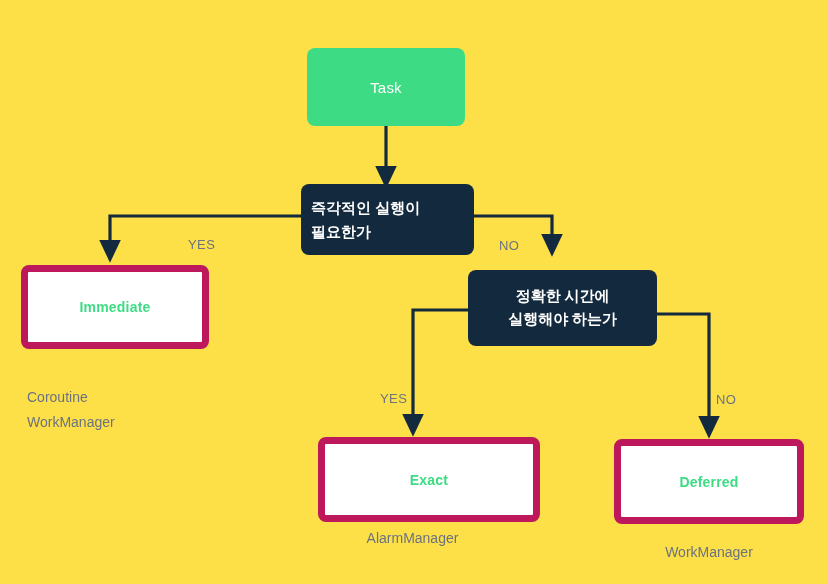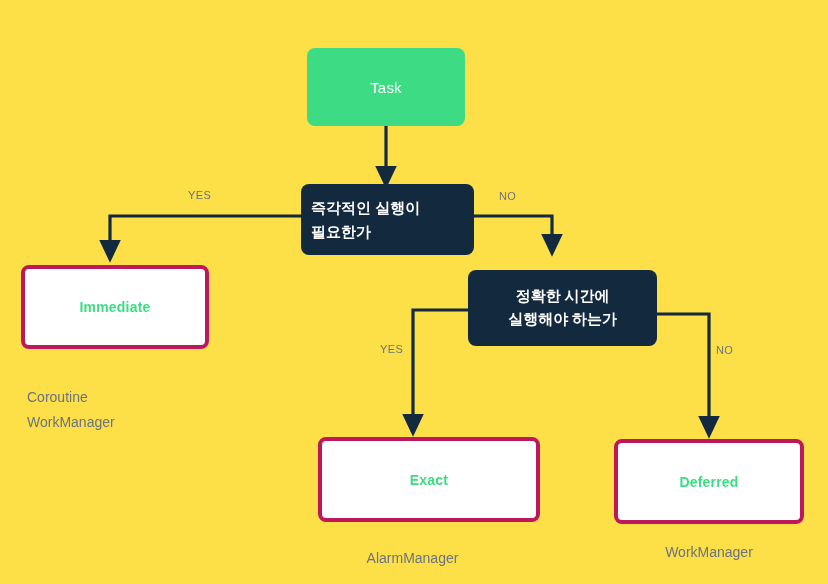--- a/index.html
+++ b/index.html
@@ -62,21 +62,21 @@
   }
   .node-decision.align-center {
     justify-content: center;
     text-align: center;
     font-family: Liberation Serif, serif;
   }
 
   
   .node-result {
     background: #ffffff;
-    border: 4px solid #be185d;
+    border: 7px solid #be185d;
     color: #3ddc84;
     font-size: 14px;
     font-weight: 700;
     letter-spacing: 0.2px;
   }
 
   
   .caption {
     position: absolute;
     color: #6b7280;
@@ -90,24 +90,25 @@
   }
   .caption.left {
     text-align: left;
     margin-top: 21px;
   }
 
   
   .edge-label {
     position: absolute;
     color: #6b7280;
-    font-size: 11px;
+    font-size: 13px;
     font-weight: 400;
     letter-spacing: 0.4px;
     white-space: nowrap;
+    margin-top: 48px;
   }
 </style>
 </head>
 <body>
 
 <div id="canvas">
 
   <svg id="edges" viewBox="0 0 828 584" xmlns="http://www.w3.org/2000/svg">
     <defs>
       <marker id="arrowhead" markerWidth="8" markerHeight="8" refX="3.2" refY="4" orient="auto" markerUnits="strokeWidth">
@@ -146,21 +147,21 @@
 
   <div class="node node-result" style="left:21px; top:265px; width:188px; height:84px;">
     <span>Immediate</span>
   </div>
   <div class="caption left" style="left:27px; top:364px; width:200px;">Coroutine
 WorkManager</div>
 
   <div class="node node-result" style="left:318px; top:437px; width:222px; height:85px;">
     <span>Exact</span>
   </div>
-  <div class="caption center" style="left:318px; top:546px; width:189px;">AlarmManager</div>
+  <div class="caption center" style="left:318px; top:526px; width:189px;">AlarmManager</div>
 
   <div class="node node-result" style="left:614px; top:439px; width:190px; height:85px;">
     <span>Deferred</span>
   </div>
   <div class="caption center" style="left:614px; top:540px; width:190px;">WorkManager</div>
 
   <div class="edge-label" style="left:188px; top:189px;">YES</div>
 
   <div class="edge-label" style="left:499px; top:190px;">NO</div>
 

